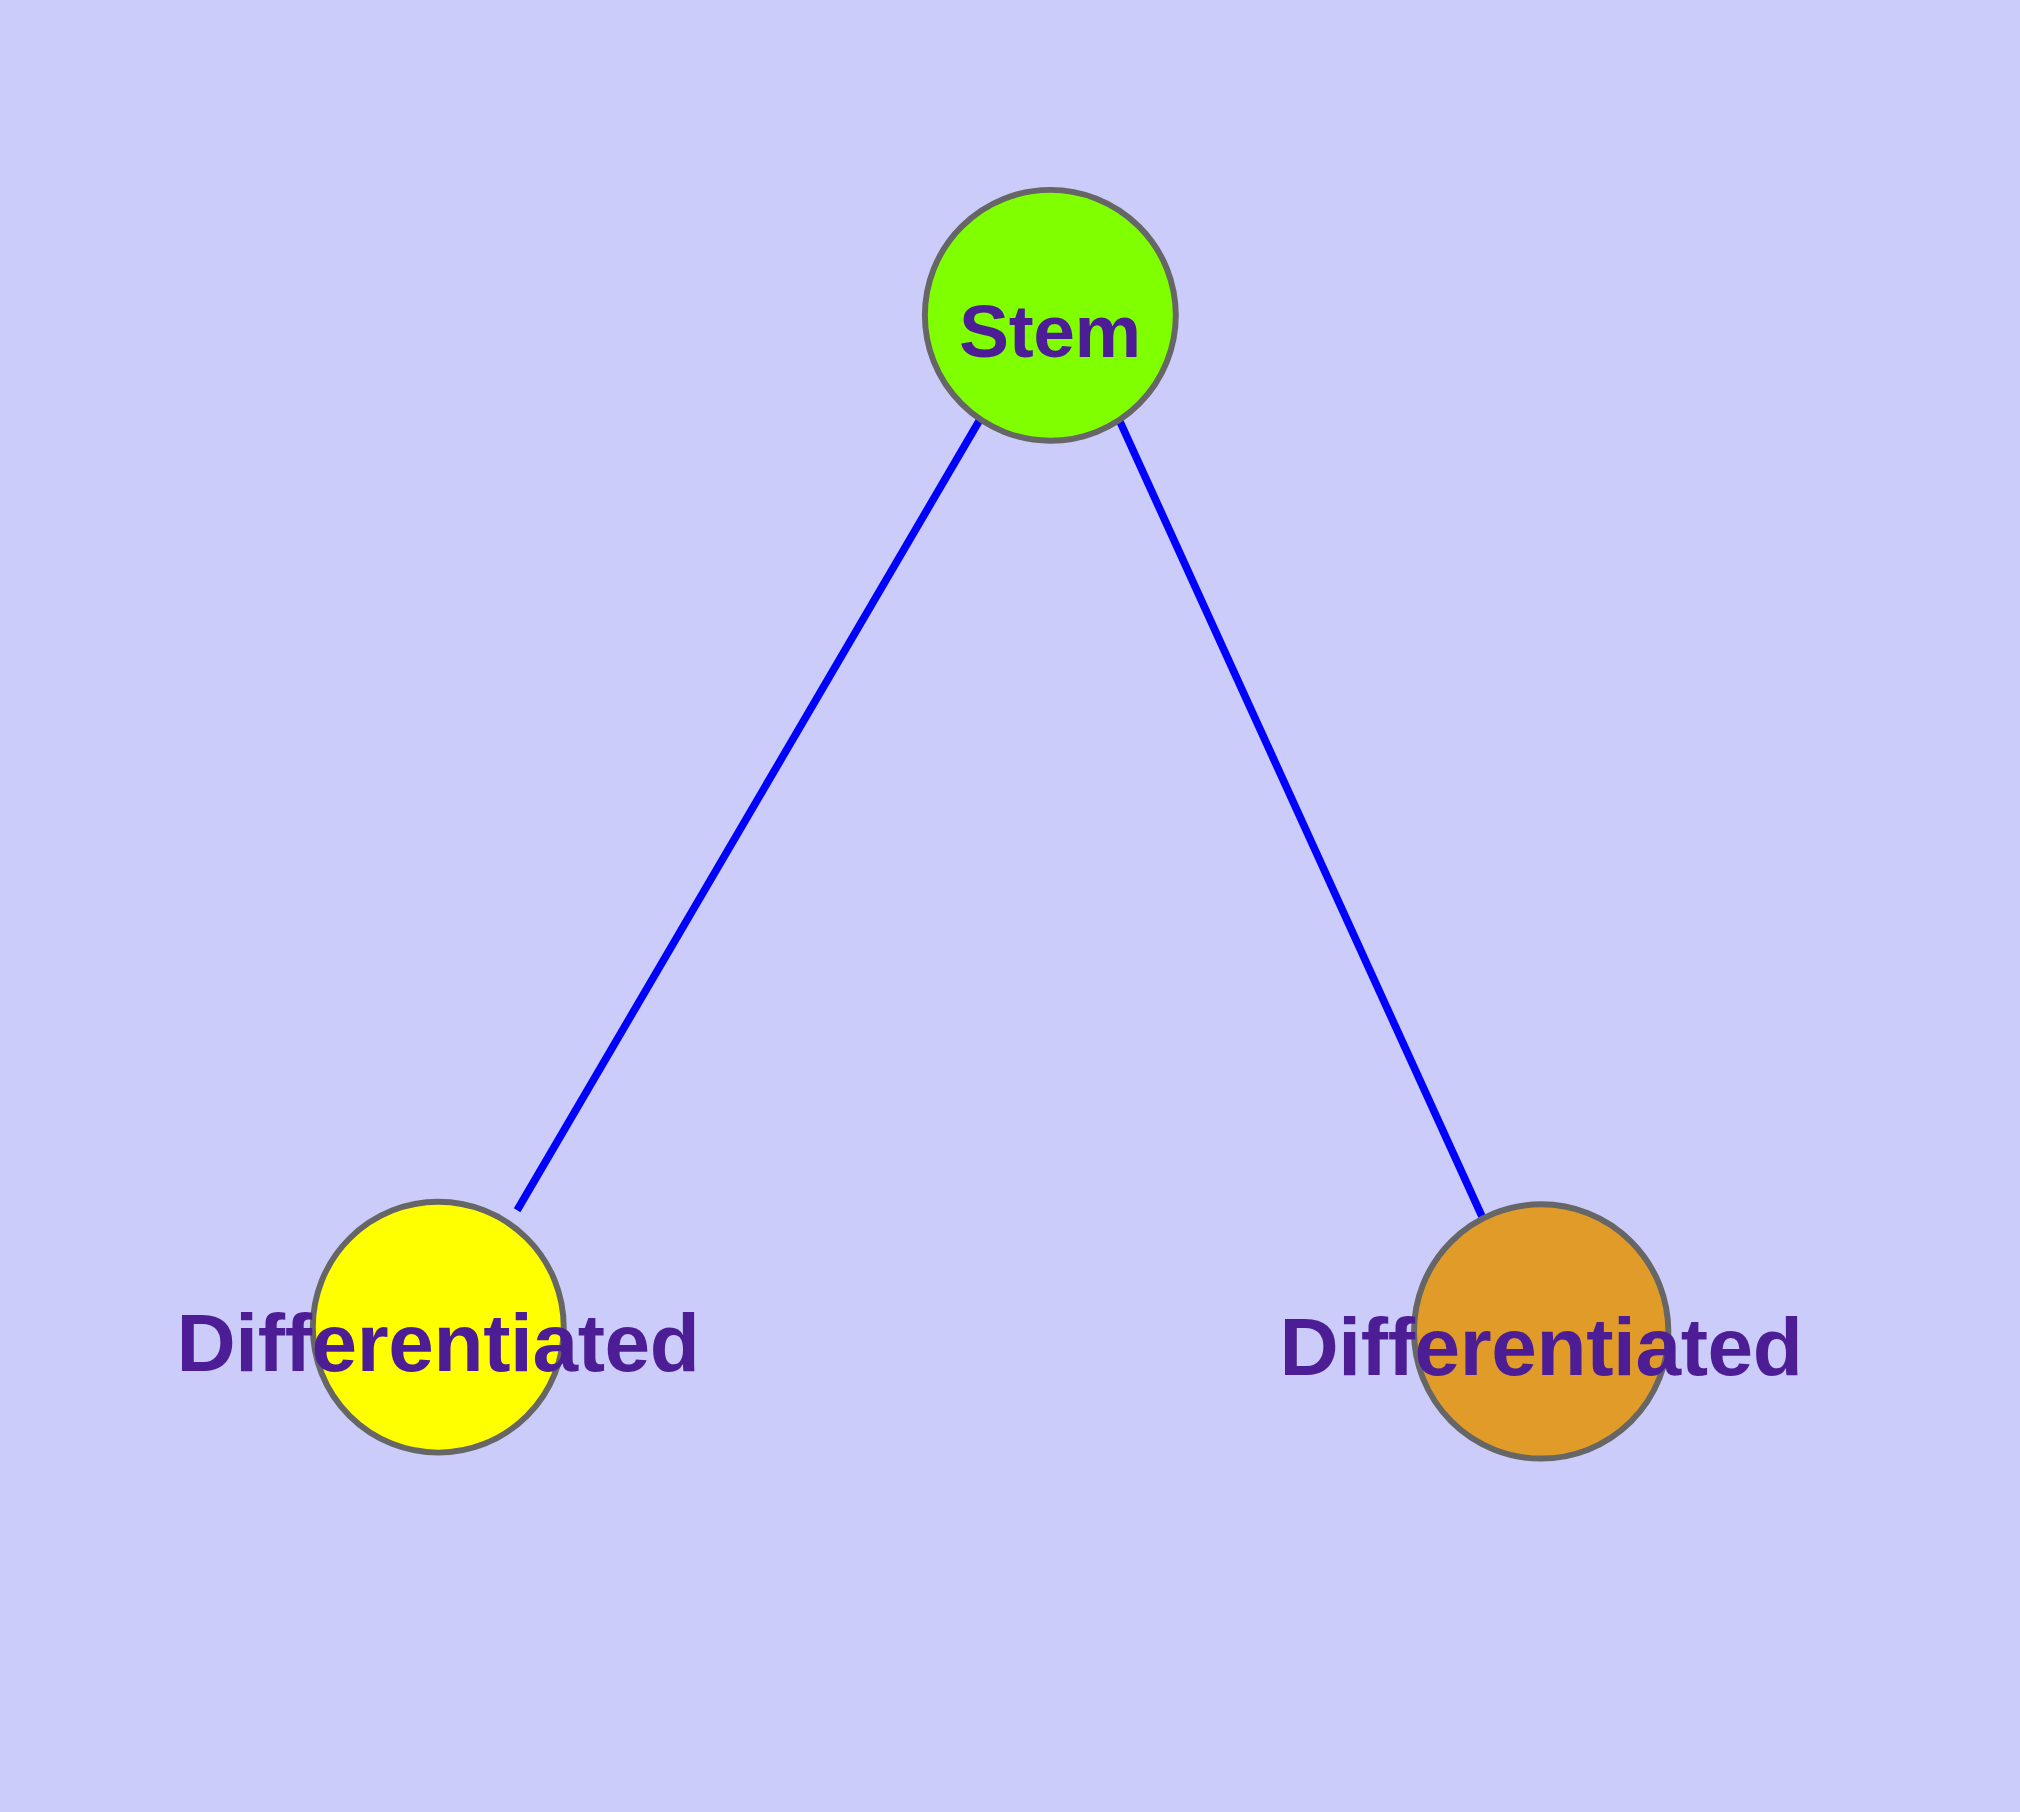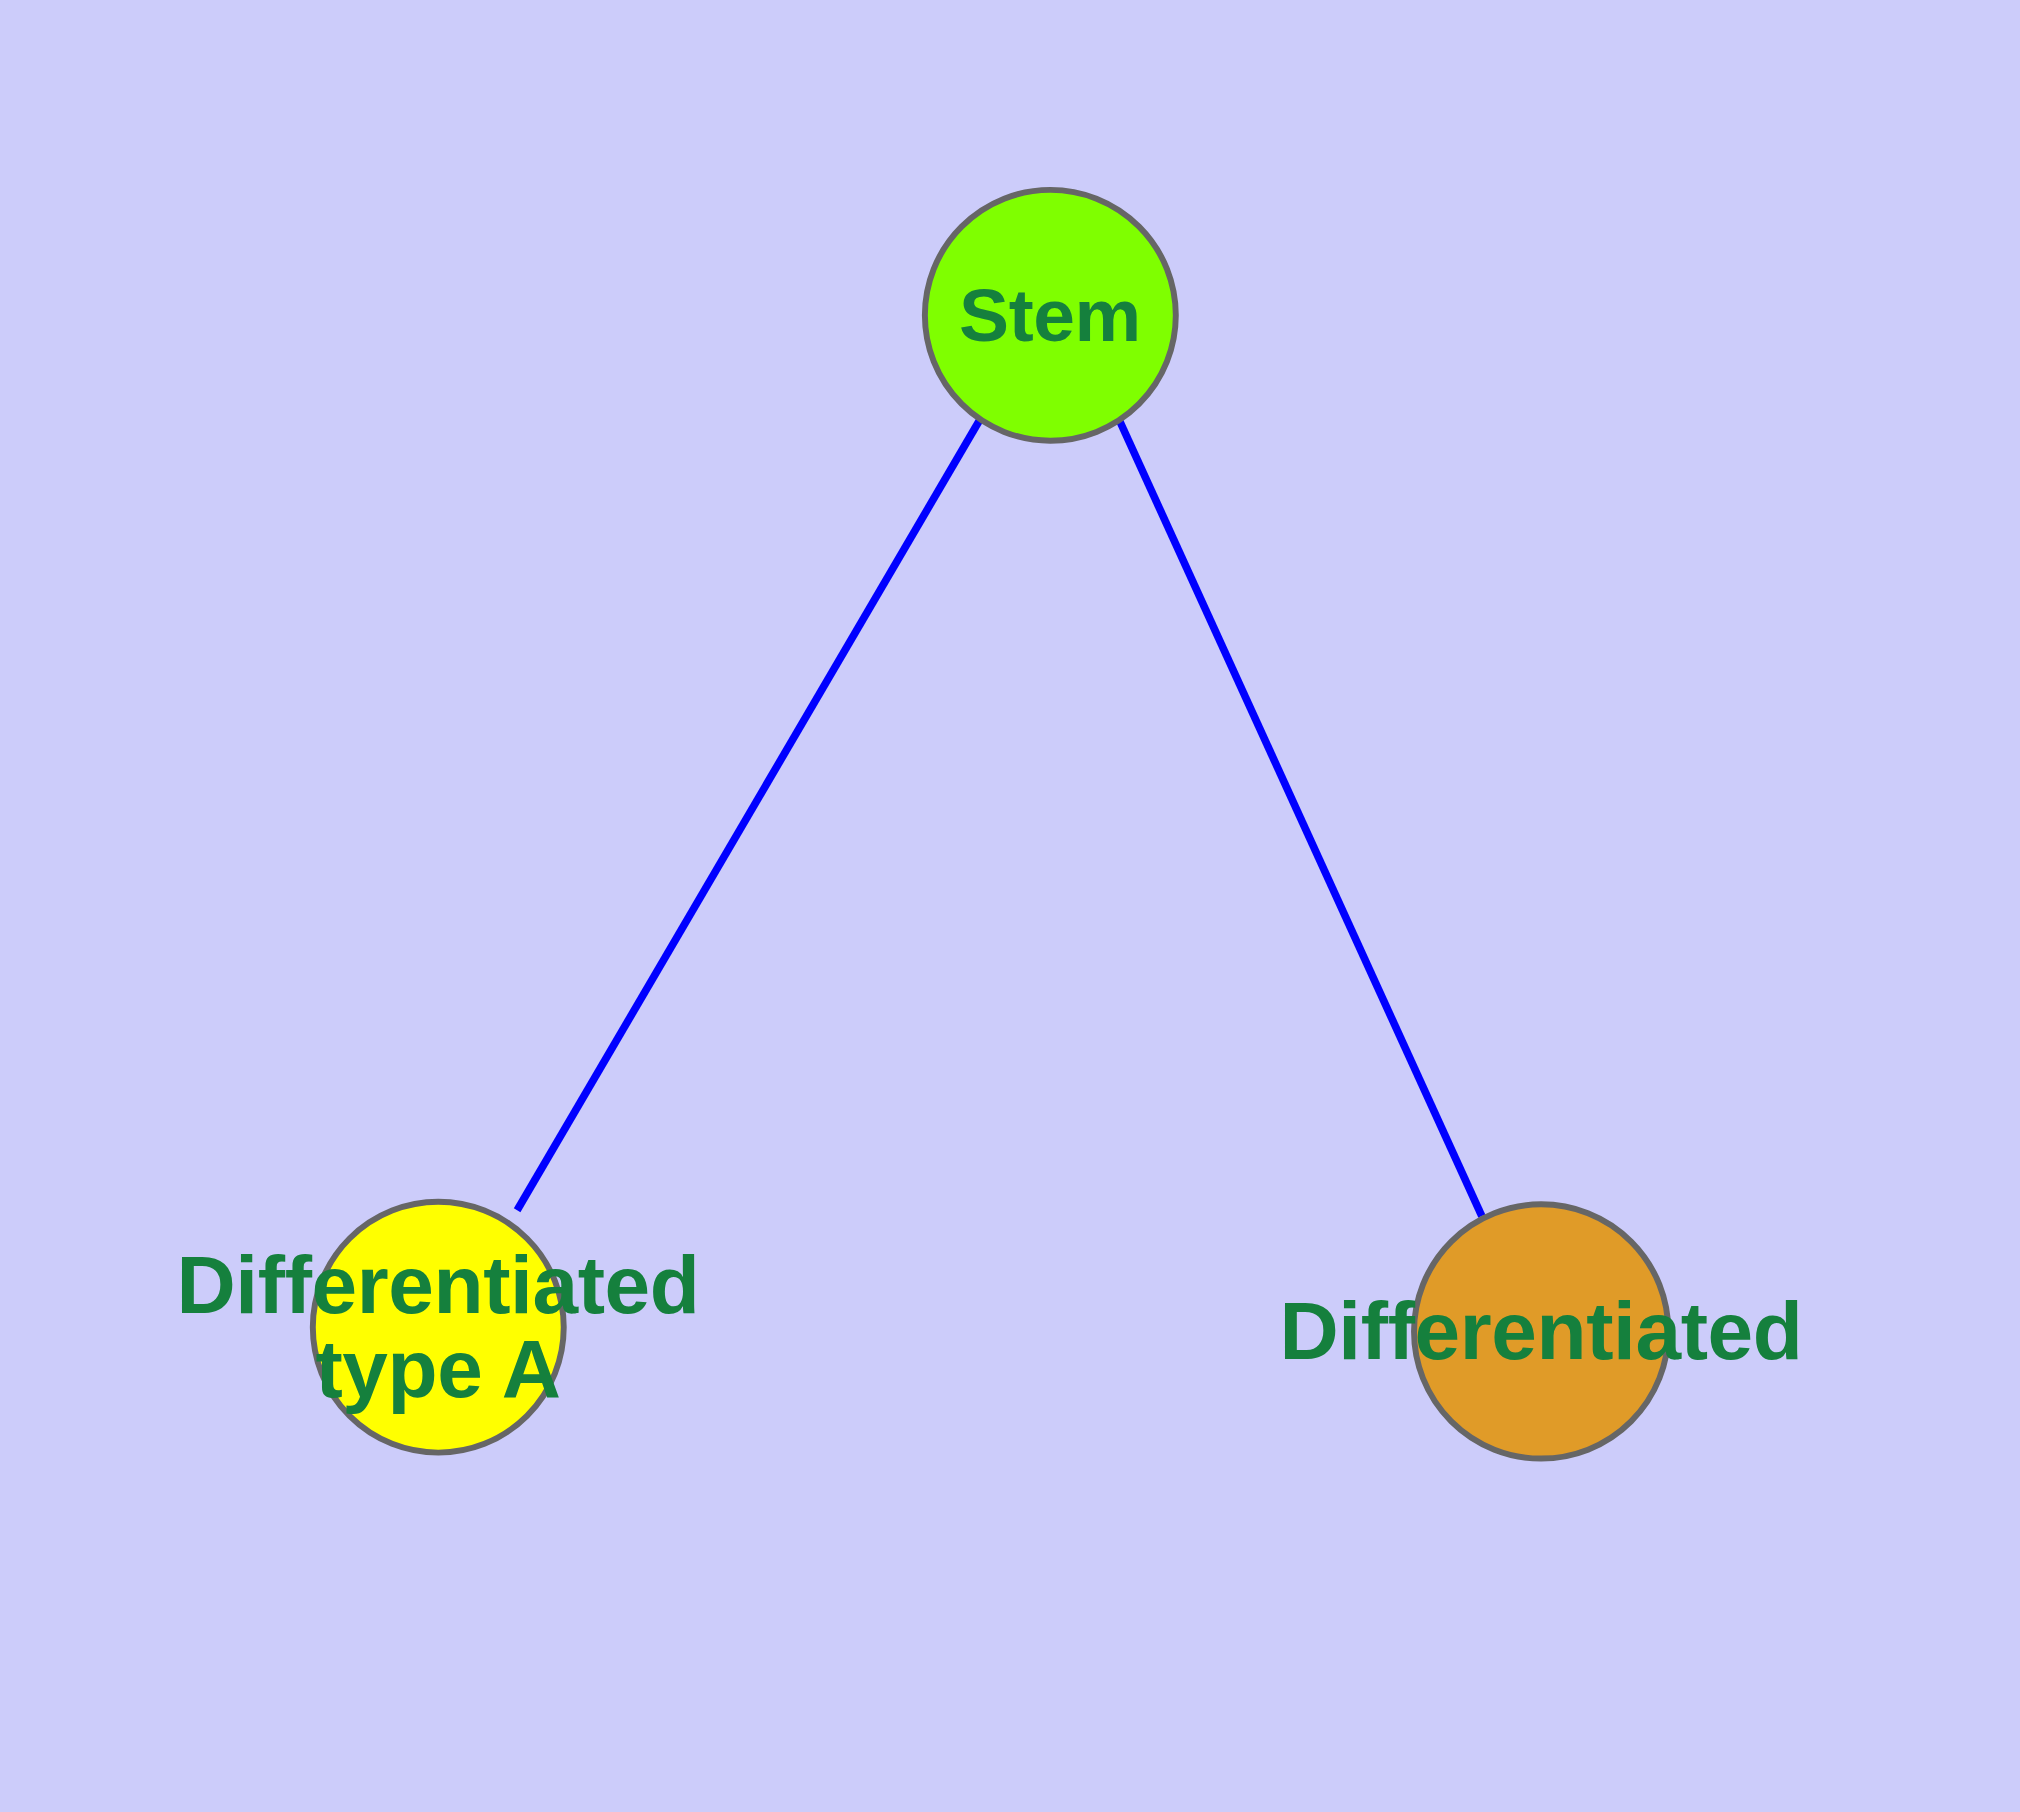--- a/index.html
+++ b/index.html
@@ -17,28 +17,29 @@
   #graph-svg {
     position: absolute;
     left: 0;
     top: 0;
     width: 2021px;
     height: 1812px;
     display: block;
   }
   .node-label {
     position: absolute;
-    color: #15803d;
+    color: #4c1d95;
     font-weight: bold;
     text-align: center;
     white-space: pre;
     line-height: 1.02;
     letter-spacing: -0.4px;
     pointer-events: none;
     transform: translate(-50%, -50%);
+    margin-top: 16px;
   }
   .label-stem {
     font-size: 75px;
   }
   .label-diff {
     font-size: 82px;
   }
 </style>
 </head>
 <body>
@@ -54,18 +55,18 @@
       </g>
     <g id="nodes-layer">
         <circle cx="1239" cy="372" r="148" fill="#7fff00" stroke="#666666" stroke-width="7"></circle>
         <circle cx="517" cy="1566" r="148" fill="#ffff00" stroke="#666666" stroke-width="7"></circle>
         <circle cx="1818" cy="1571" r="150" fill="#e09b28" stroke="#666666" stroke-width="7"></circle>
       </g>
   </svg>
 
   <div id="labels-layer">
       <div class="node-label label-stem" style="left: 1050px; top: 315px; font-size: 75px;"><div>Stem</div></div>
-      <div class="node-label label-diff" style="left: 438px; top: 1327px; font-size: 82px;"><div>Differentiated</div><div>type A</div></div>
+      <div class="node-label label-diff" style="left: 438px; top: 1327px; font-size: 82px;"><div>Differentiated</div></div>
       <div class="node-label label-diff" style="left: 1541px; top: 1331px; font-size: 82px;"><div>Differentiated</div></div>
     </div>
 
 </div>
 
 
 </body></html>

